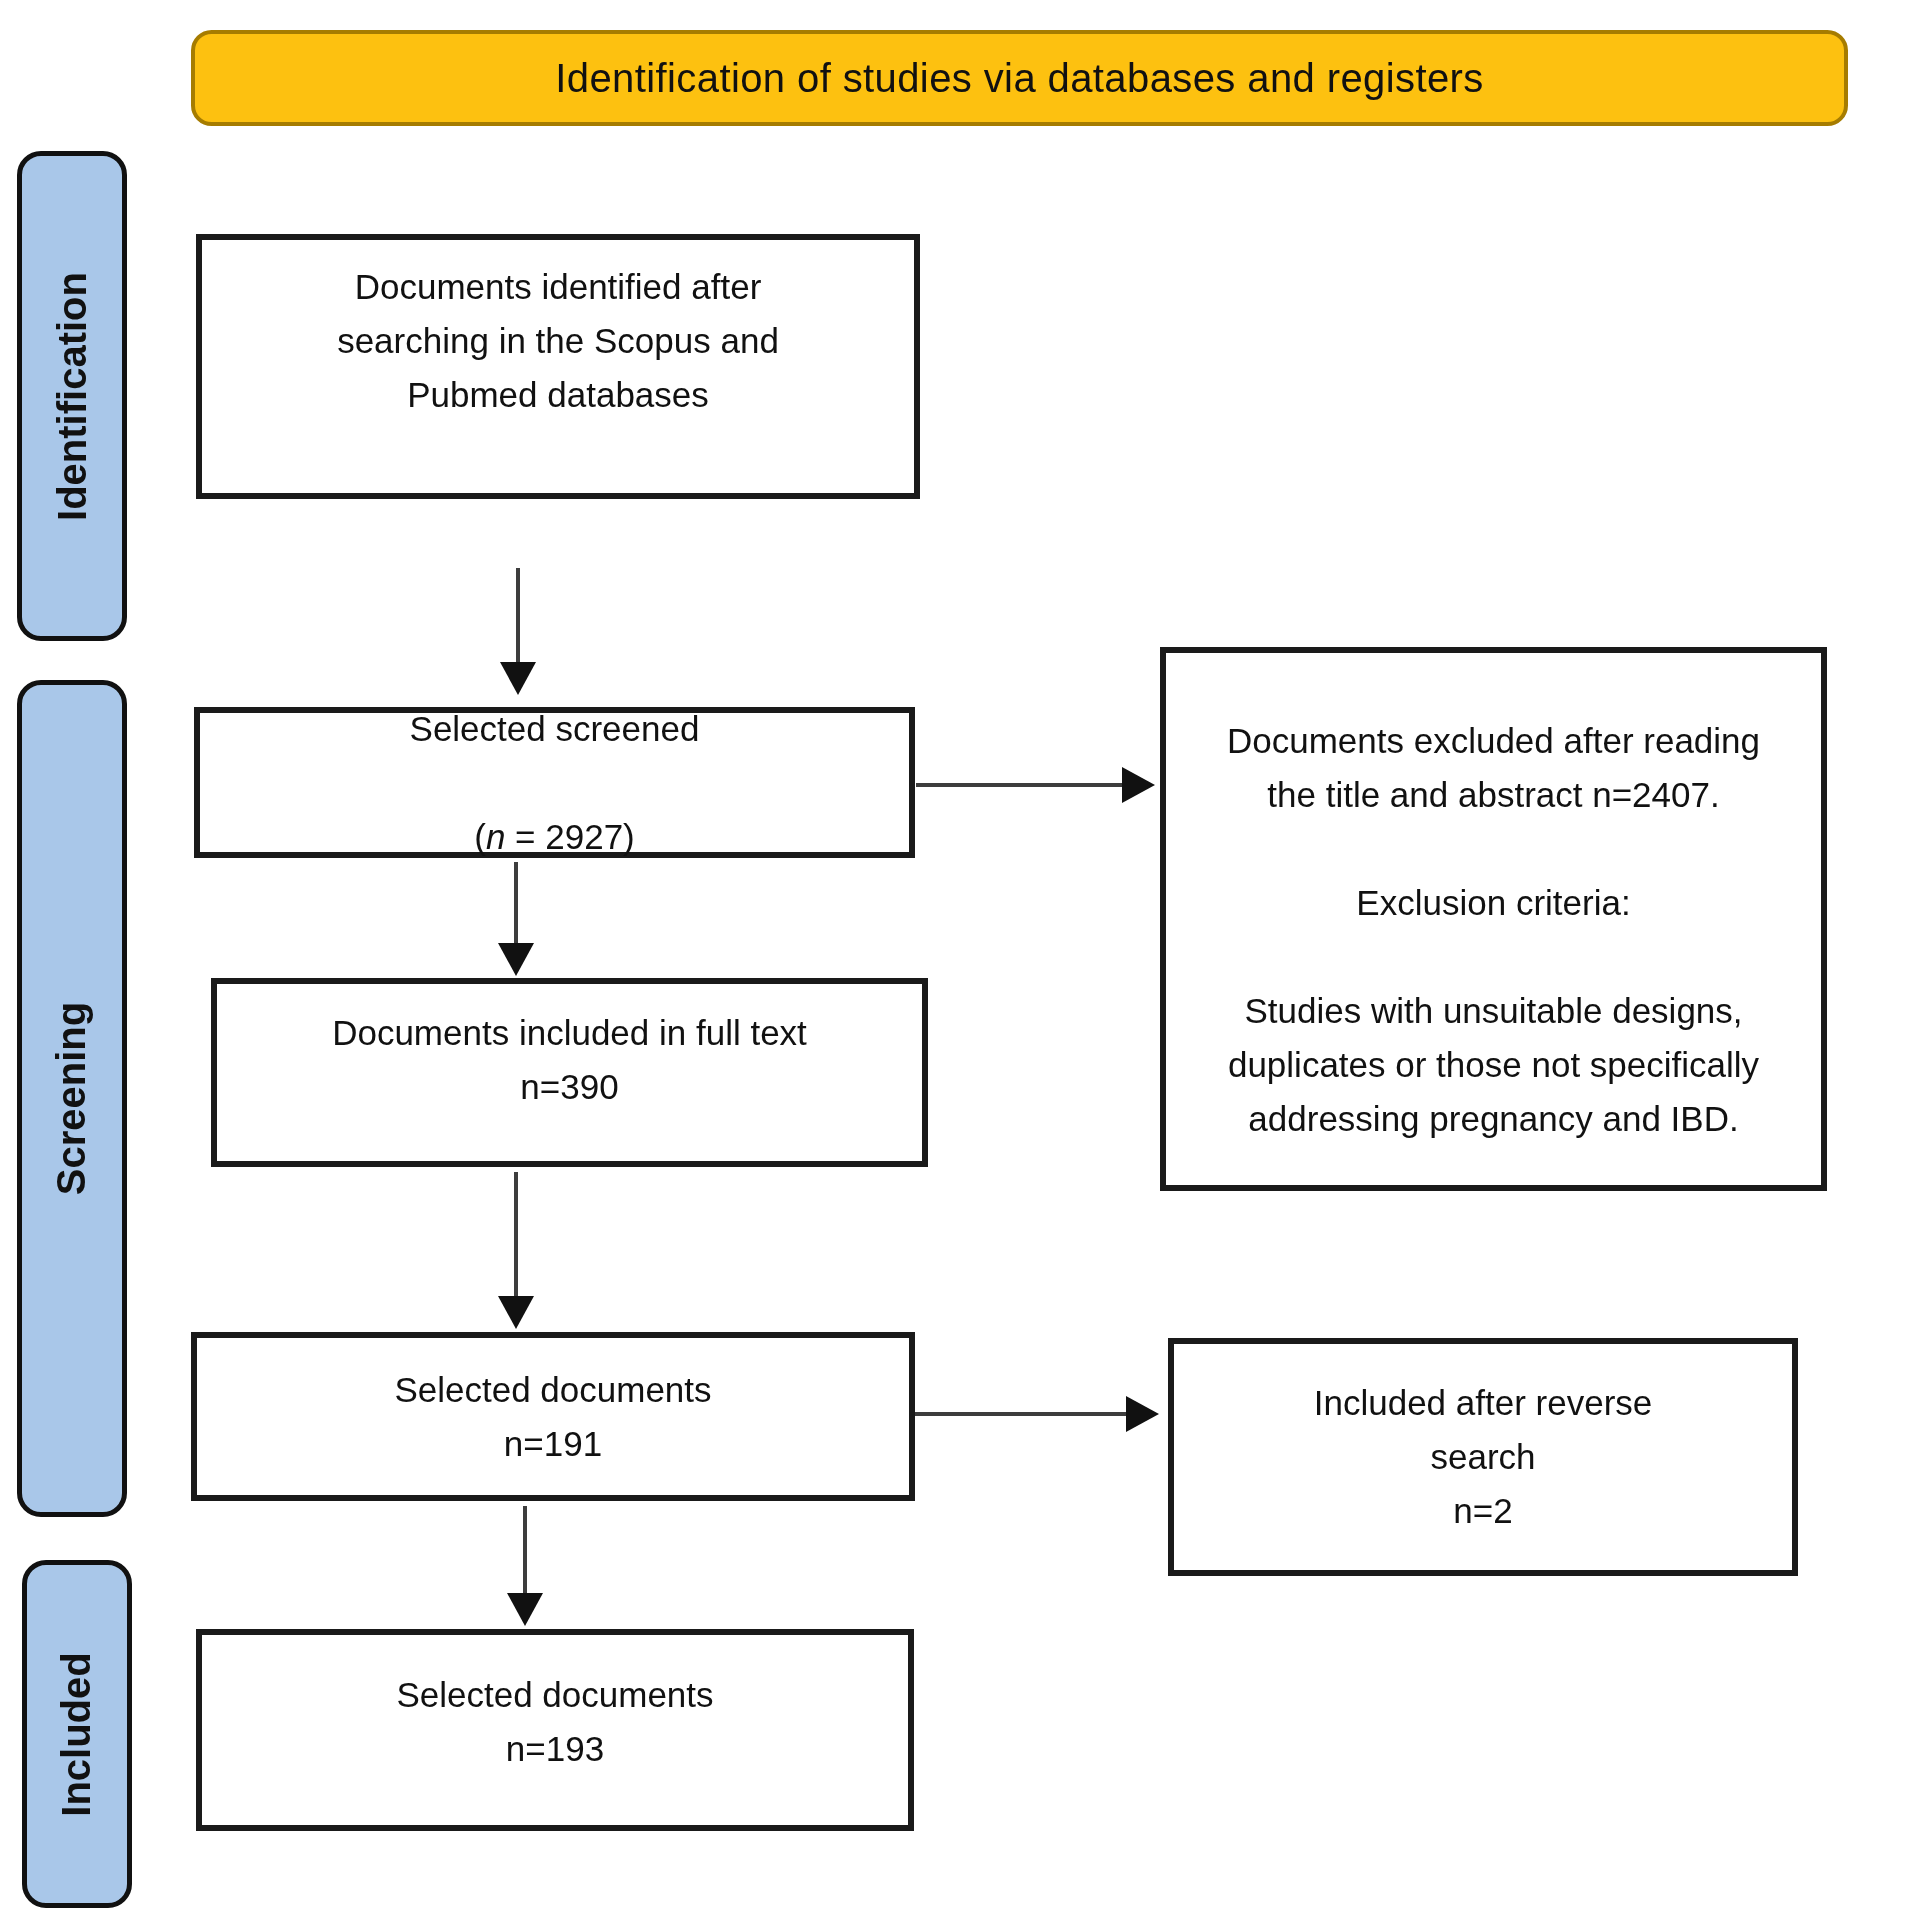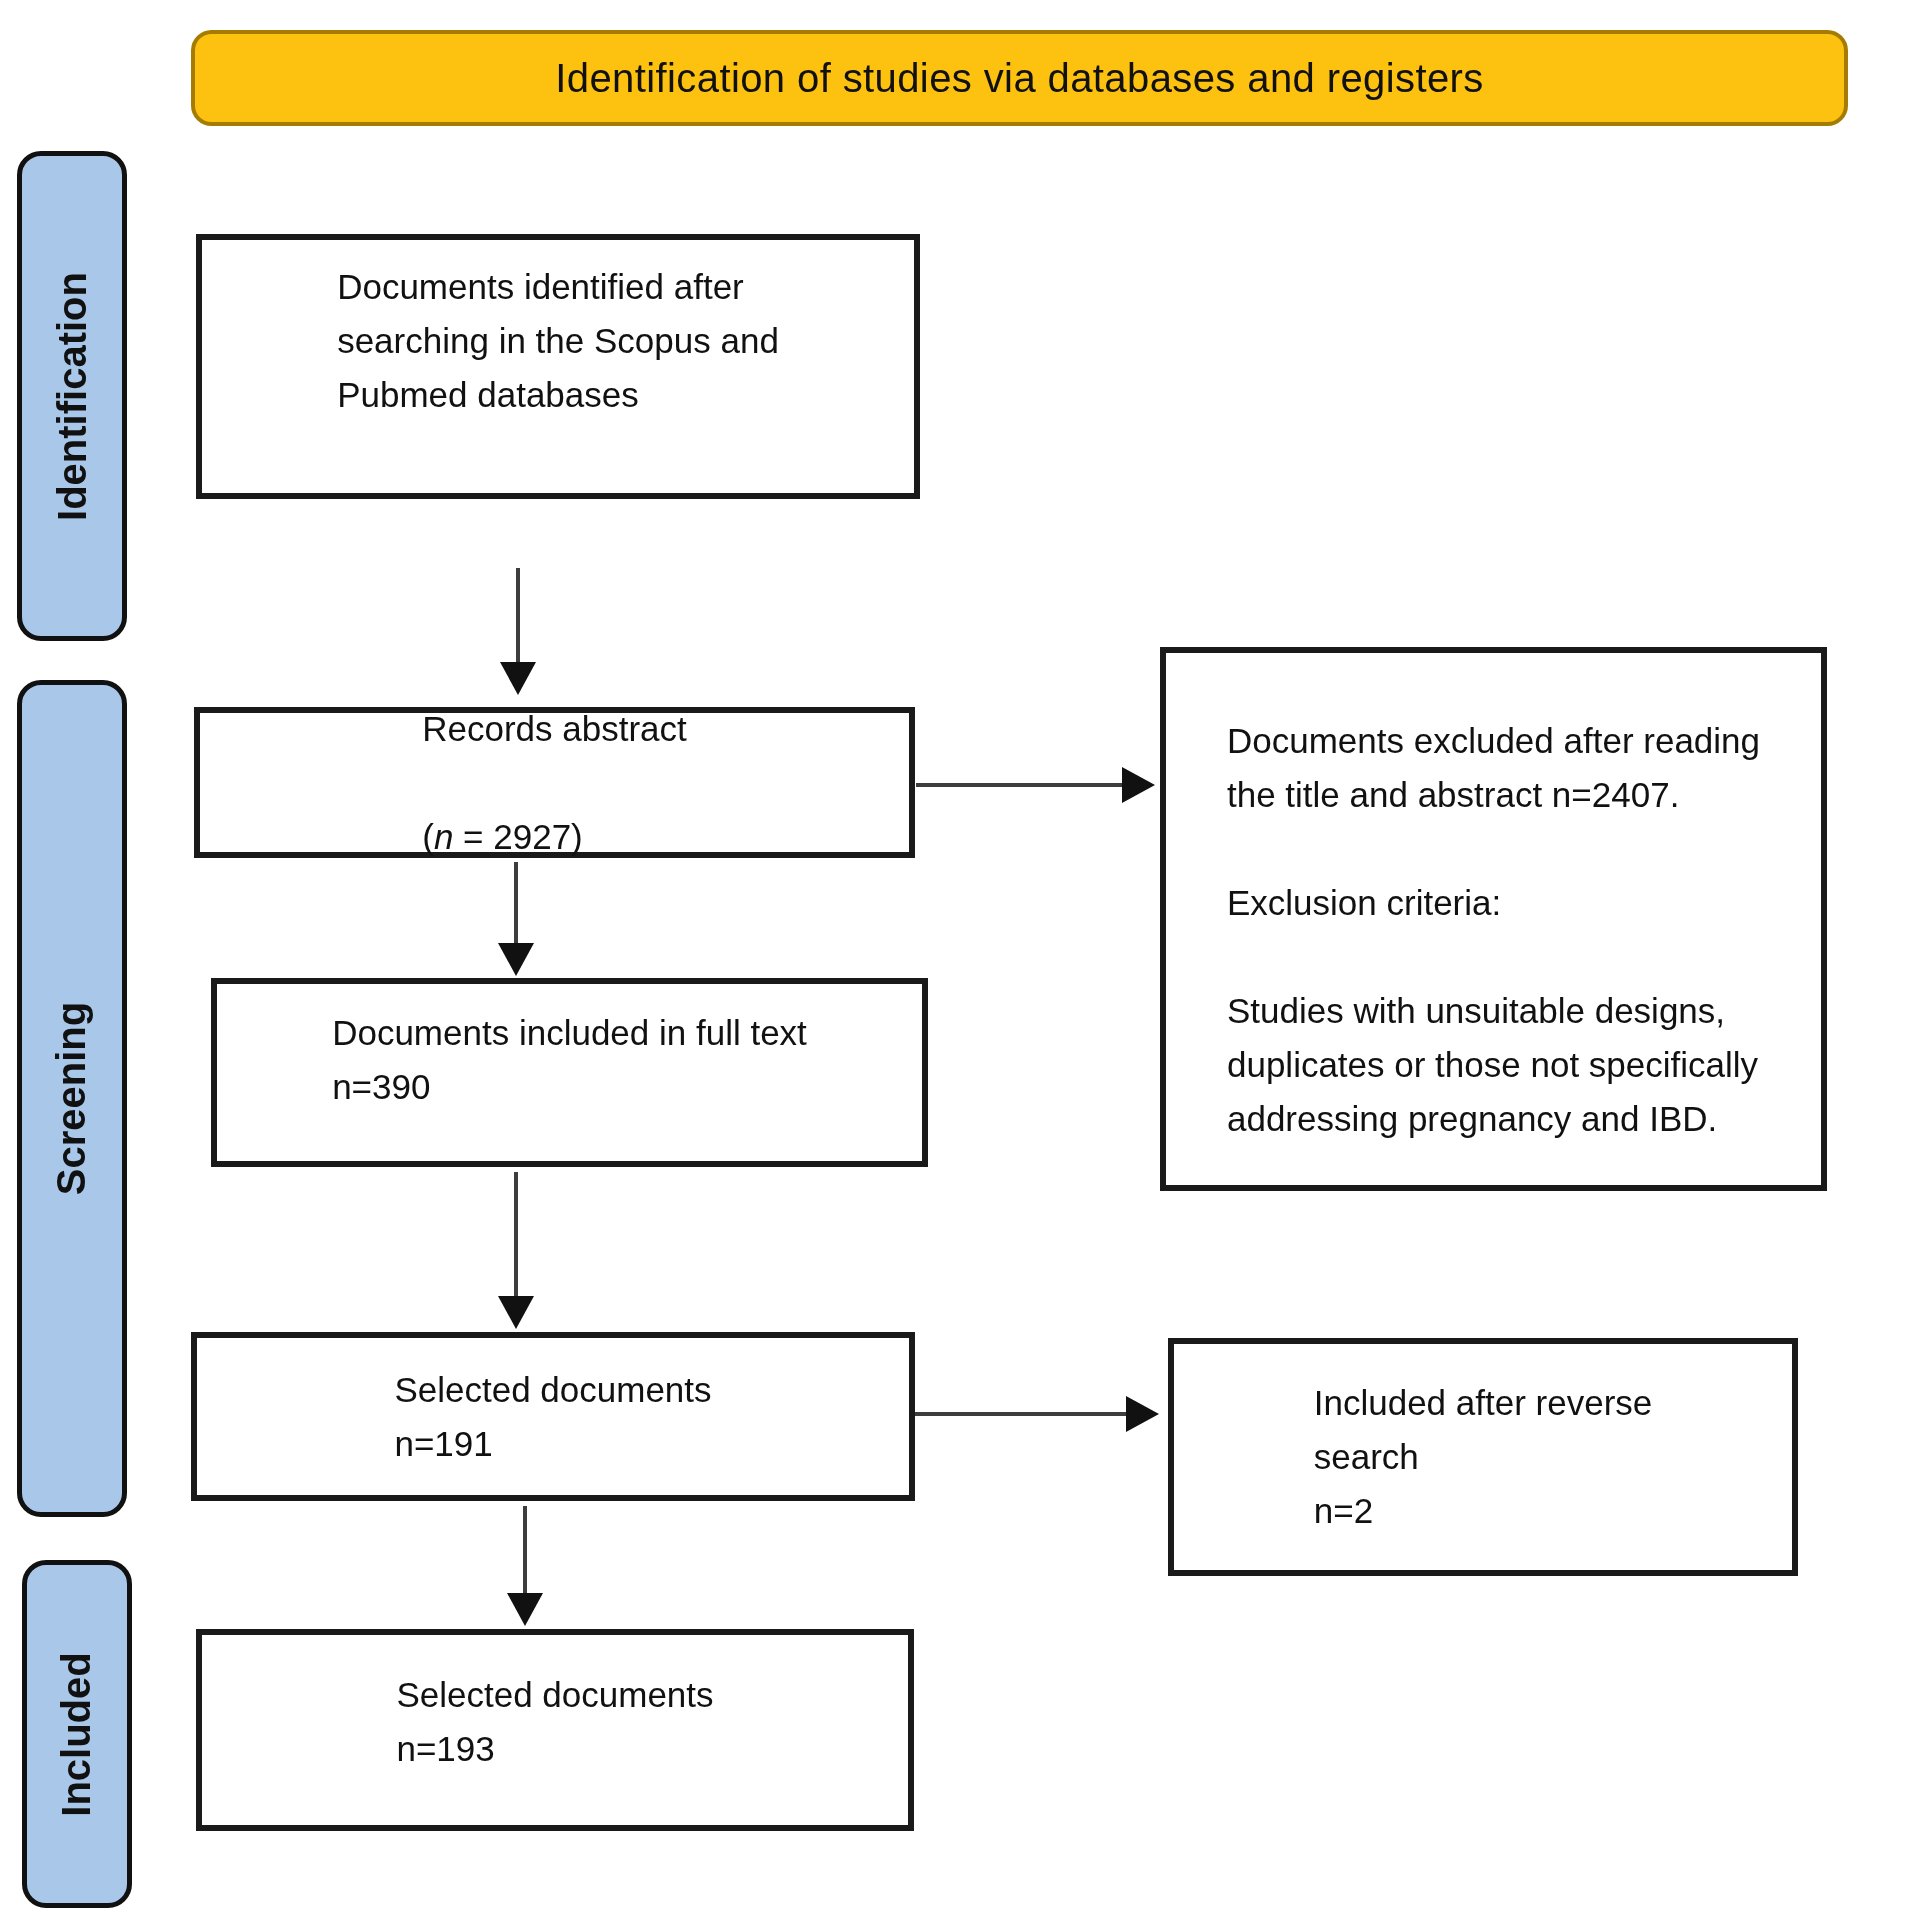--- a/index.html
+++ b/index.html
@@ -57,20 +57,21 @@
 
   
   .fbox {
     position: absolute;
     background: #ffffff;
     border: 6px solid #1a1a1a;
     box-sizing: border-box;
     display: flex;
     align-items: center;
     justify-content: center;
+    text-align: center;
   }
   .box-text {
     font-size: 35px;
     line-height: 54px;
     color: #111111;
     white-space: pre-line;
   }
   .box-identified { left: 196px;  top: 234px;  width: 724px; height: 265px; padding-bottom: 52px; }
   .box-screened   { left: 194px;  top: 707px;  width: 721px; height: 151px; }
   .box-fulltext   { left: 211px;  top: 978px; width: 717px; height: 189px; padding-bottom: 26px; }
@@ -132,21 +133,21 @@
   </div>
 
   <div class="fbox box-identified">
     <div class="box-text">Documents identified after
 searching in the Scopus and
 Pubmed databases</div>
   </div>
 
   <div class="fbox box-screened">
     <div class="box-text">
-      <div>Records abstract</div>
+      <div>Selected screened</div>
       <div><span>(</span><span class="n-italic">n</span><span> = 2927)</span></div>
     </div>
   </div>
 
   <div class="fbox box-fulltext">
     <div class="box-text">Documents included in full text
 n=390</div>
   </div>
 
   <div class="fbox box-selected">

